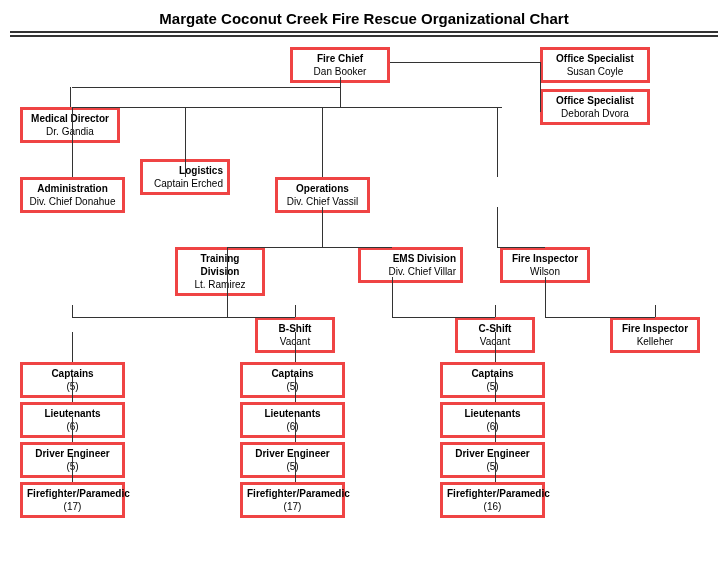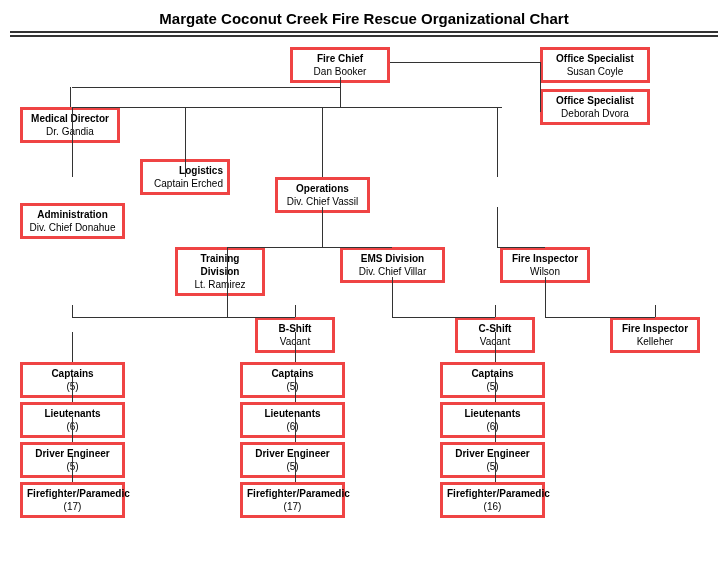--- a/index.html
+++ b/index.html
@@ -72,42 +72,42 @@
   <div class="node" style="left:530px;top:42px;width:110px;">
     <div class="ntitle">Office Specialist</div>
     <div>Deborah Dvora</div>
   </div>
 
   <div class="node" style="left:10px;top:60px;width:100px;">
     <div class="ntitle">Medical Director</div>
     <div>Dr. Gandia</div>
   </div>
 
-  <div class="node" style="left:10px;top:130px;width:105px;margin-top:26px;">
+  <div class="node" style="left:10px;top:130px;width:105px;">
     <div class="ntitle">Administration</div>
     <div>Div. Chief Donahue</div>
   </div>
 
   <div class="node" style="left:130px;top:112px;width:90px;text-align:right;">
     <div class="ntitle">Logistics</div>
     <div>Captain Erched</div>
   </div>
 
   <div class="node" style="left:265px;top:130px;width:95px;">
     <div class="ntitle">Operations</div>
     <div>Div. Chief Vassil</div>
   </div>
 
 
   <div class="node" style="left:165px;top:200px;width:90px;">
     <div class="ntitle">Training Division</div>
     <div>Lt. Ramirez</div>
   </div>
 
-  <div class="node" style="left:330px;top:200px;width:105px;">
+  <div class="node" style="left:348px;top:200px;width:105px;text-align:right;">
     <div class="ntitle">EMS Division</div>
     <div>Div. Chief Villar</div>
   </div>
 
   <div class="node" style="left:490px;top:200px;width:90px;">
     <div class="ntitle">Fire Inspector</div>
     <div>Wilson</div>
   </div>
 
 

